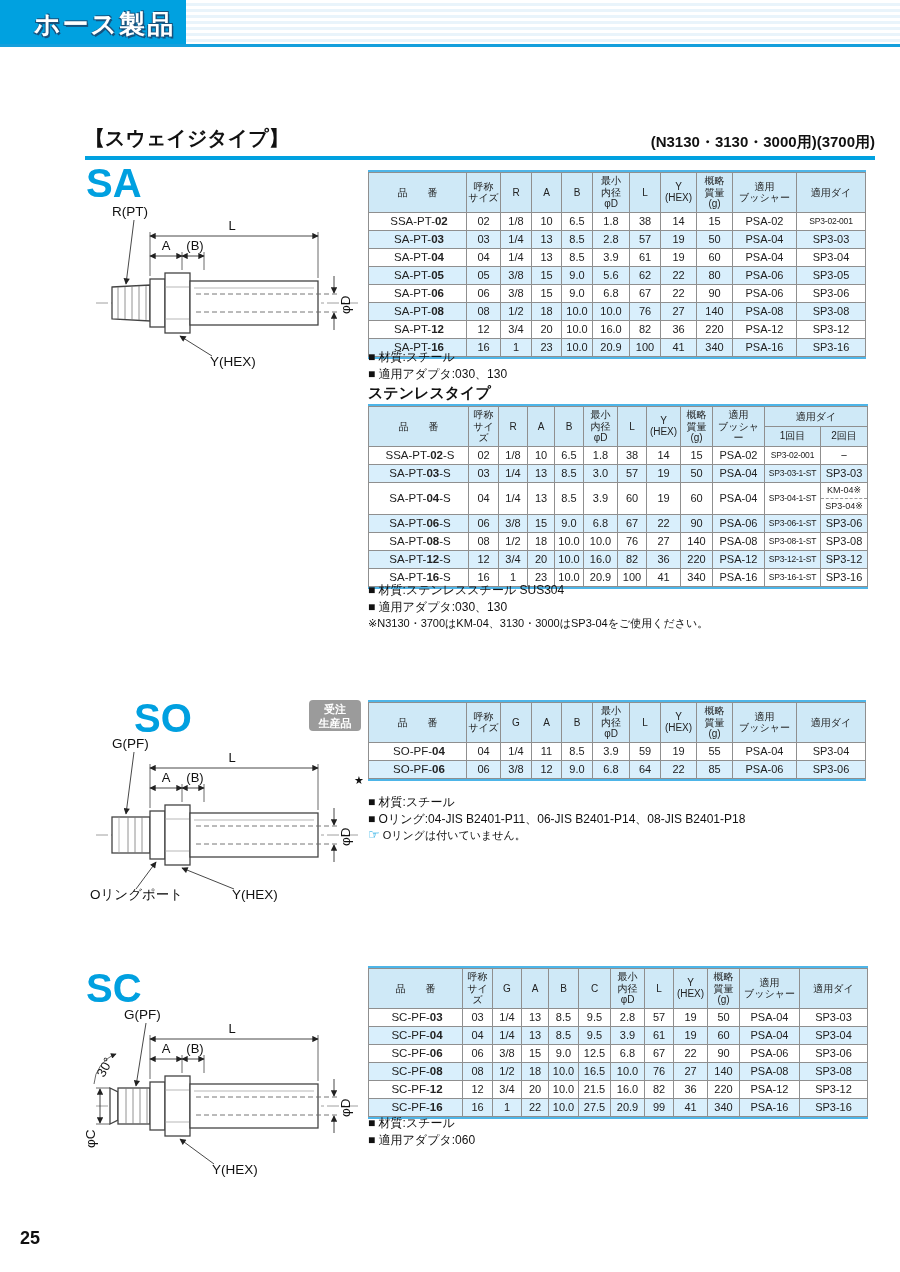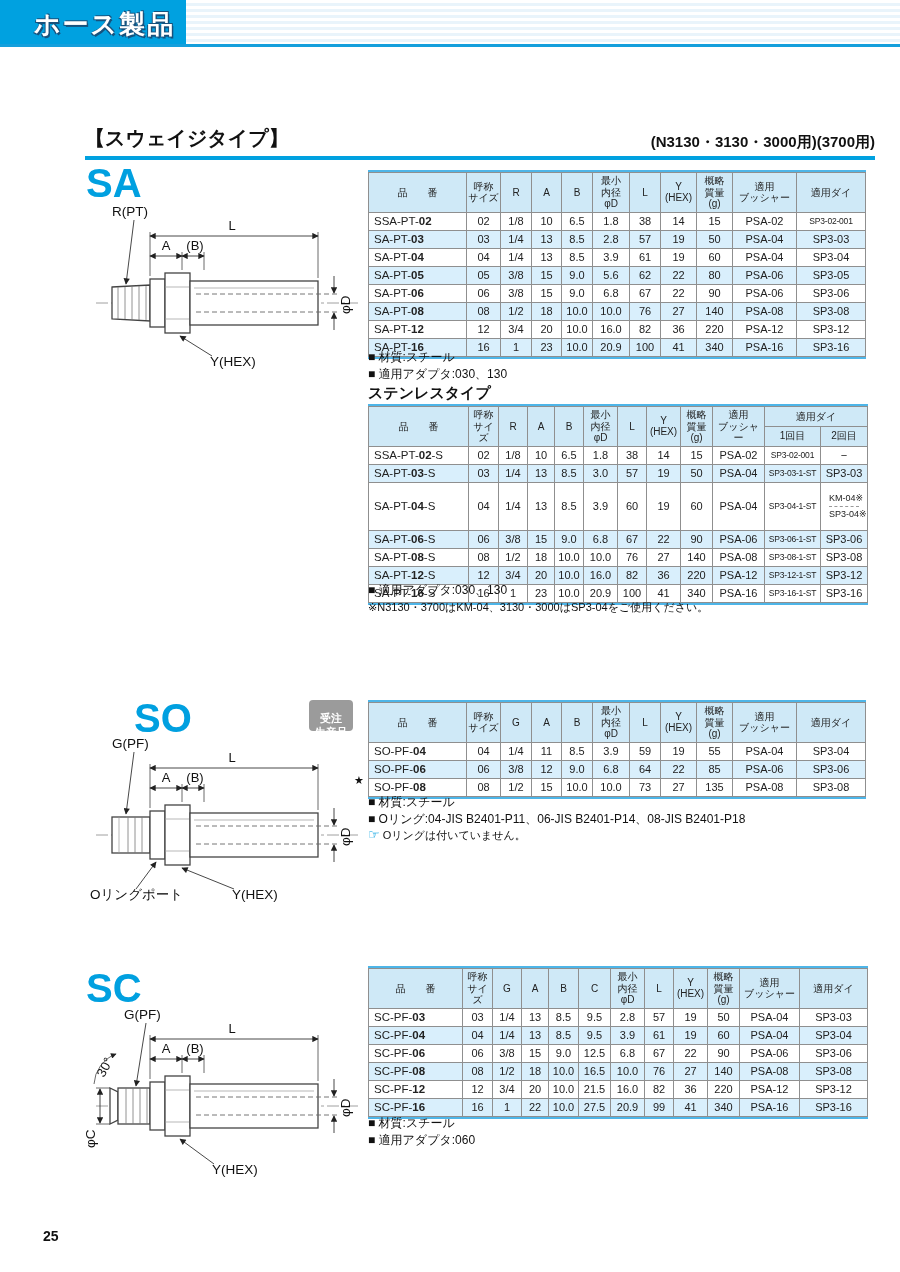--- a/index.html
+++ b/index.html
@@ -24,38 +24,38 @@
   .series{position:absolute;margin:0;font-size:40px;font-weight:bold;color:#00a0e0;line-height:1;}
   .sub-heading{position:absolute;font-size:15px;font-weight:bold;}
 
   
   .tblwrap{position:absolute;border-top:2px solid #4db5e8;border-bottom:2px solid #4db5e8;}
   table{border-collapse:collapse;table-layout:fixed;width:100%;font-size:11px;color:#222;}
   th{background:#cfe9f7;border:1px solid #8f8f8f;font-weight:normal;font-size:10px;
      line-height:11.5px;padding:2px 1px;text-align:center;vertical-align:middle;white-space:pre-line;}
   td{border:1px solid #8f8f8f;text-align:center;padding:1px 2px;height:15px;line-height:14px;
      white-space:nowrap;overflow:hidden;}
-  td.pn{text-align:left;padding-left:5px;font-size:11.5px;}
+  td.pn{text-align:center;padding-left:5px;font-size:11.5px;}
   tbody tr:nth-child(even){background:#d9effc;}
   td.sm{font-size:8.5px;letter-spacing:-0.2px;margin-left:6px;}
-  td.split{padding:8px;}
+  td.split{padding:0;}
   td.split div{line-height:15px;font-size:9px;}
   td.split .split-b{border-top:1px dashed #999;}
 
   
   .notes{position:absolute;font-size:12px;line-height:16.5px;color:#111;}
   .note-small{font-size:11px;}
   .hand-icon{color:#00a0e0;font-weight:bold;font-size:13px;}
 
-  .badge{position:absolute;left:309px;top:700px;width:44px;height:31px;background:#9b9b9b;
+  .badge{position:absolute;left:309px;top:700px;width:52px;height:31px;background:#9b9b9b;
          border-radius:4px;color:#fff;font-size:11px;font-weight:bold;text-align:center;
-         line-height:1.3;white-space:pre-line;padding-top:11px;box-sizing:border-box;}
+         line-height:1.3;white-space:pre-line;padding-top:2px;box-sizing:border-box;}
   .so-star{position:absolute;left:354px;top:774px;font-size:11px;color:#111;}
 
-  .page-number{position:absolute;left:43px;top:1228px;font-size:14px;font-weight:bold;}
+  .page-number{position:absolute;left:20px;top:1228px;font-size:18px;font-weight:bold;}
 
   
   .drawing{position:absolute;}
   svg text{font-family:"Liberation Sans","DejaVu Sans",sans-serif;}
   .part{fill:#fff;stroke:#444;stroke-width:1.3;}
   .hatch{stroke:#777;stroke-width:.8;fill:none;}
   .thin{stroke:#9a9a9a;stroke-width:.7;}
   .cl{stroke:#888;stroke-width:.8;stroke-dasharray:12 3 3 3;}
   .dash{stroke:#666;stroke-width:.9;stroke-dasharray:5 3;fill:none;}
   .ext{stroke:#444;stroke-width:.8;fill:none;}
@@ -412,20 +412,21 @@
             <td>41</td>
             <td>340</td>
             <td>PSA-16</td>
             <td class="sm">SP3-16-1-ST</td>
             <td>SP3-16</td>
           </tr>
         </tbody>
       </table>
   </div>
   <div class="notes" style="left:368px;top:582px;">
+    <div>■ 材質:ステンレススチール SUS304</div>
     <div>■ 適用アダプタ:030、130</div>
     <div class="note-small">※N3130・3700はKM-04、3130・3000はSP3-04をご使用ください。</div>
   </div>
 
   <h2 class="series" style="left:86px;top:698px;margin-left:48px;">SO</h2>
   <div class="badge">受注
 生産品</div>
   <span class="so-star">★</span>
 
   <svg class="drawing" style="left:82px;top:722px;" width="290" height="185" viewBox="0 0 290 185">
@@ -518,33 +519,20 @@
             <td>06</td>
             <td>3/8</td>
             <td>12</td>
             <td>9.0</td>
             <td>6.8</td>
             <td>64</td>
             <td>22</td>
             <td>85</td>
             <td>PSA-06</td>
             <td>SP3-06</td>
-          </tr>
-          <tr>
-            <td class="pn">SO-PF-<b>08</b></td>
-            <td>08</td>
-            <td>1/2</td>
-            <td>15</td>
-            <td>10.0</td>
-            <td>10.0</td>
-            <td>73</td>
-            <td>27</td>
-            <td>135</td>
-            <td>PSA-08</td>
-            <td>SP3-08</td>
           </tr>
         </tbody>
       </table>
   </div>
   <div class="notes" style="left:368px;top:794px;">
     <div>■ 材質:スチール</div>
     <div>■ Oリング:04-JIS B2401-P11、06-JIS B2401-P14、08-JIS B2401-P18</div>
     <div class="note-small">
       <span class="hand-icon">☞</span>
       <span>Oリングは付いていません。</span>

